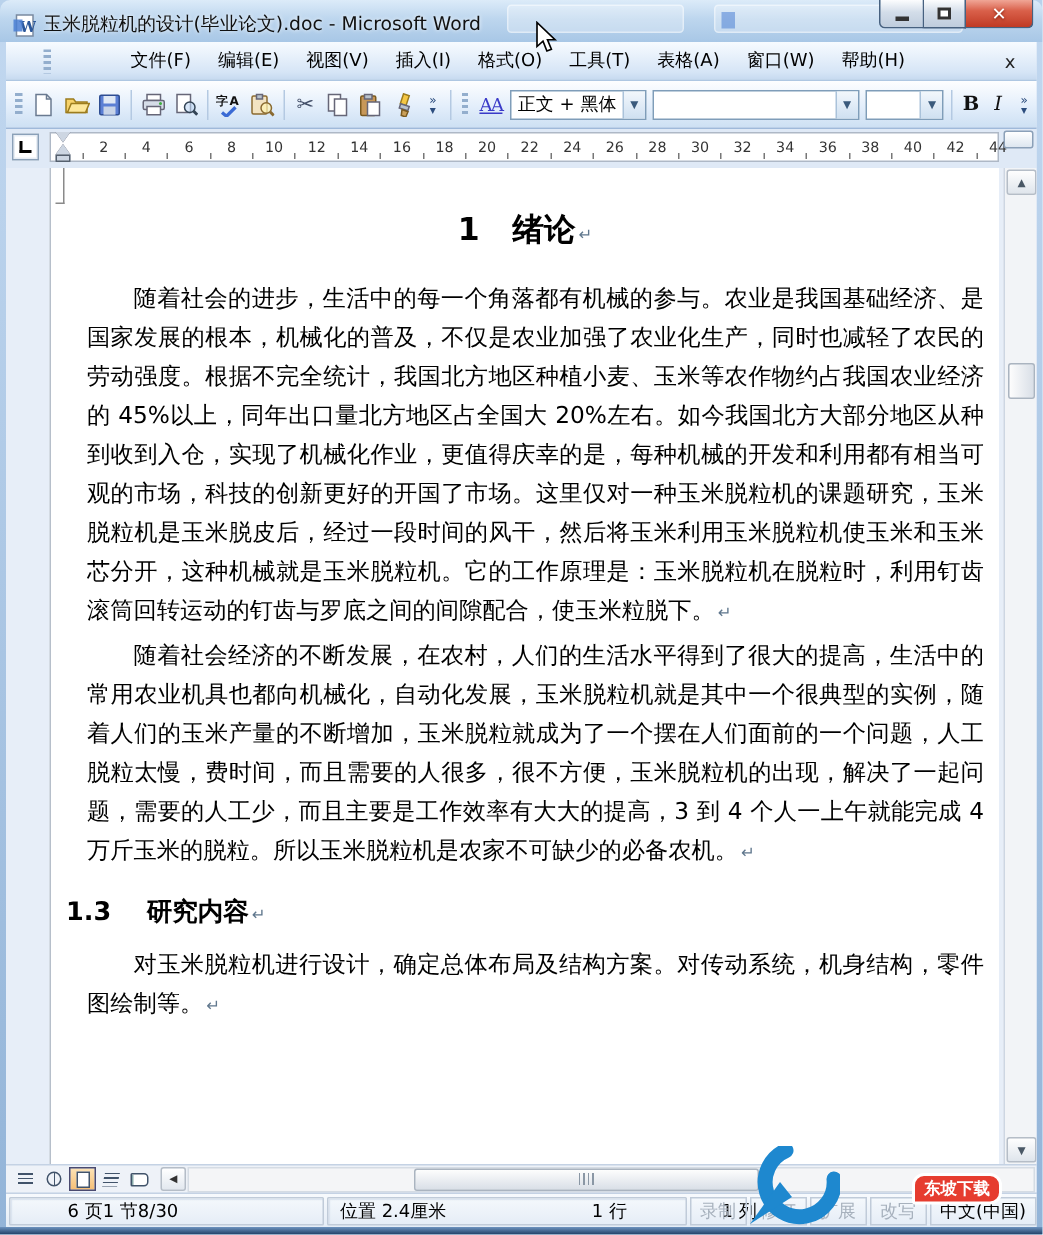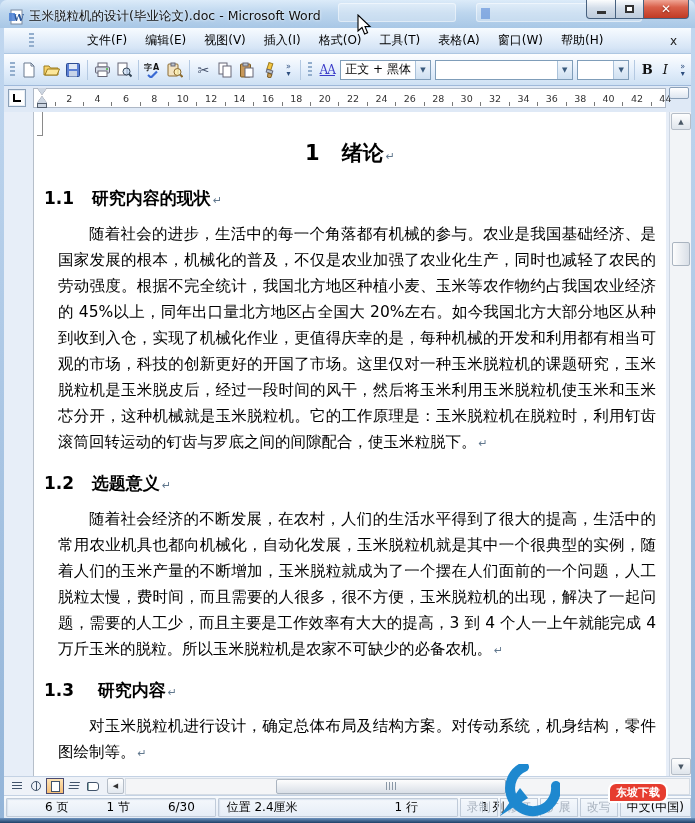--- a/index.html
+++ b/index.html
@@ -354,24 +354,22 @@
       </div>
       <div class="split-box"></div>
     </div>
 
     <div class="docarea">
       <div class="page">
         <div class="crop-mark"></div>
         <div class="page-content">
           <div class="doc-title"><span>1   绪论</span><span class="pmark">↵</span></div>
 
-          <div class="doc-h2"><span>1.1   研究内容的现状</span><span class="pmark">↵</span></div>
           <div class="doc-p"><span>随着社会的进步，生活中的每一个角落都有机械的参与。农业是我国基础经济、是国家发展的根本，机械化的普及，不仅是农业加强了农业化生产，同时也减轻了农民的劳动强度。根据不完全统计，我国北方地区种植小麦、玉米等农作物约占我国农业经济的 45%以上，同年出口量北方地区占全国大 20%左右。如今我国北方大部分地区从种到收到入仓，实现了机械化作业，更值得庆幸的是，每种机械的开发和利用都有相当可观的市场，科技的创新更好的开国了市场。这里仅对一种玉米脱粒机的课题研究，玉米脱粒机是玉米脱皮后，经过一段时间的风干，然后将玉米利用玉米脱粒机使玉米和玉米芯分开，这种机械就是玉米脱粒机。它的工作原理是：玉米脱粒机在脱粒时，利用钉齿滚筒回转运动的钉齿与罗底之间的间隙配合，使玉米粒脱下。</span><span class="pmark">↵</span></div>
 
-          <div class="doc-h2"><span>1.2   选题意义</span><span class="pmark">↵</span></div>
           <div class="doc-p"><span>随着社会经济的不断发展，在农村，人们的生活水平得到了很大的提高，生活中的常用农业机具也都向机械化，自动化发展，玉米脱粒机就是其中一个很典型的实例，随着人们的玉米产量的不断增加，玉米脱粒就成为了一个摆在人们面前的一个问题，人工脱粒太慢，费时间，而且需要的人很多，很不方便，玉米脱粒机的出现，解决了一起问题，需要的人工少，而且主要是工作效率有大大的提高，3 到 4 个人一上午就能完成 4 万斤玉米的脱粒。所以玉米脱粒机是农家不可缺少的必备农机。</span><span class="pmark">↵</span></div>
 
           <div class="doc-h2"><span>1.3    研究内容</span><span class="pmark">↵</span></div>
           <div class="doc-p"><span>对玉米脱粒机进行设计，确定总体布局及结构方案。对传动系统，机身结构，零件图绘制等。</span><span class="pmark">↵</span></div>
 
         </div>
       </div>
       <div class="vscroll">
         <div class="vs-btn vs-up">
             <span>▲</span>
@@ -405,24 +403,24 @@
           <span>◀</span>
         </div>
       <div class="hs-track">
         <div class="hs-thumb">
             <div class="hs-grip"></div>
           </div>
       </div>
     </div>
 
     <div class="statusbar">
-      <div class="sb-panel" style="width:212px; padding-left:38px; gap:38px;">
+      <div class="sb-panel" style="width:212px; padding-left:38px; ">
         <span class="sb-item">6 页</span>
         <span class="sb-item">1 节</span>
-        <span class="sb-item">6/30</span>
+        <span class="sb-item">8/30</span>
       </div>
       <div class="sb-panel" style="width:240px; padding-left:8px;gap:45px;">
         <span class="sb-item">位置 2.4厘米</span>
         <span class="sb-item" style="margin-left:52px;">1 行</span>
         <span class="sb-item" style="margin-left:18px;">1 列</span>
       </div>
       <div class="sb-btn">录制</div>
       <div class="sb-btn">修订</div>
       <div class="sb-btn">扩展</div>
       <div class="sb-btn">改写</div>

